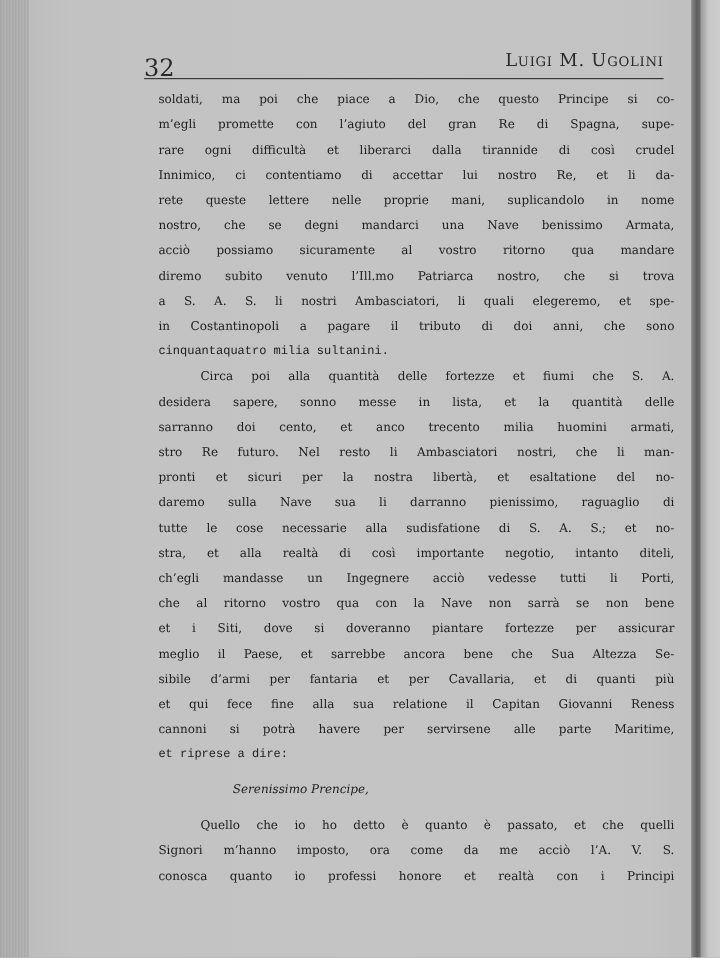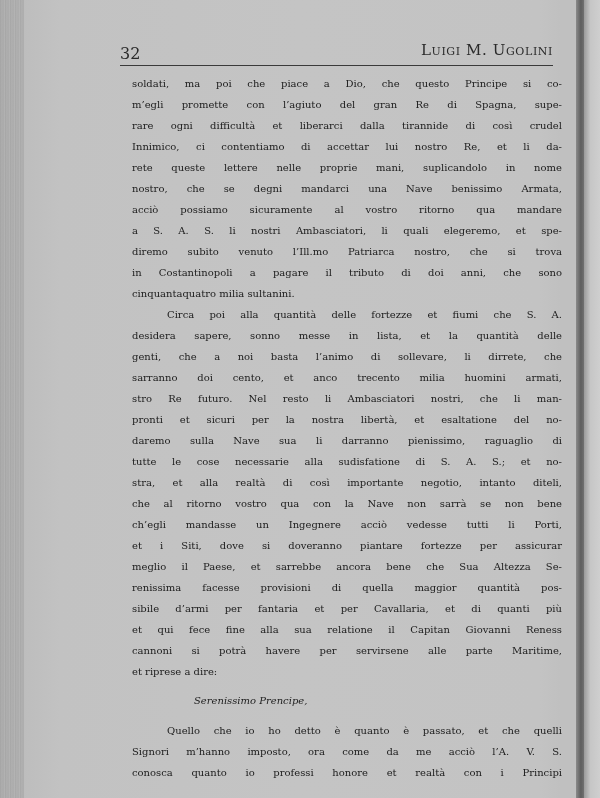--- a/index.html
+++ b/index.html
@@ -22,39 +22,39 @@
     background: linear-gradient(90deg, #8a8a8a, #5e5e5e 60%, #707070);
   }
   .right-strip {
     position: absolute; left: 584px; top: 0; width: 16px; height: 798px;
     background: linear-gradient(90deg, #9a9a9a, #c6c6c6 40%, #cfcfcf);
   }
   .header {
     position: absolute; left: 120px; top: 40px; width: 433px; height: 22px;
   }
   .page-number {
-    position: absolute; left: 0; top: 4px; font-size: 16px; color: #2a2a2a;
+    position: absolute; left: 0; top: 4px; font-size: 20px; color: #2a2a2a;
   }
   .running-head {
     position: absolute; right: 0; top: 1px; font-size: 15px; color: #2a2a2a;
     font-variant: small-caps; letter-spacing: 0.6px;
   }
   .rule {
     position: absolute; left: 120px; top: 65px; width: 433px; height: 0;
     border-top: 1.2px solid #3a3a3a;
   }
   .body-text {
     position: absolute; left: 132px; top: 73px; width: 430px;
     font-size: 10px; line-height: 21px; color: #202020;
     text-align: justify;
   }
   .line {
     display: block; white-space: nowrap; text-align-last: justify; text-align: justify;
   }
-  .line.last { text-align-last: left; }
+  .line.last { text-align-last: left; font-family: Liberation Mono, monospace; }
   .line.indent { padding-left: 35px; }
   .salutation {
     display: block; font-style: italic; padding-left: 62px; margin-top: 8px; margin-bottom: 9px;
   }
 </style>
 </head>
 <body>
 
 <div class="page">
   <div class="left-edge"></div>
@@ -69,40 +69,38 @@
 
   <div class="body-text">
     <div>
       <span class="line">soldati, ma poi che piace a Dio, che questo Principe si co-</span>
       <span class="line">m’egli promette con l’agiuto del gran Re di Spagna, supe-</span>
       <span class="line">rare ogni difficultà et liberarci dalla tirannide di così crudel</span>
       <span class="line">Innimico, ci contentiamo di accettar lui nostro Re, et li da-</span>
       <span class="line">rete queste lettere nelle proprie mani, suplicandolo in nome</span>
       <span class="line">nostro, che se degni mandarci una Nave benissimo Armata,</span>
       <span class="line">acciò possiamo sicuramente al vostro ritorno qua mandare</span>
+      <span class="line">diremo subito venuto l’Ill.mo Patriarca nostro, che si trova</span>
       <span class="line">a S. A. S. li nostri Ambasciatori, li quali elegeremo, et spe-</span>
-      <span class="line">diremo subito venuto l’Ill.mo Patriarca nostro, che si trova</span>
       <span class="line">in Costantinopoli a pagare il tributo di doi anni, che sono</span>
       <span class="line last">cinquantaquatro milia sultanini.</span>
     </div>
     <div>
       <span class="line indent">Circa poi alla quantità delle fortezze et fiumi che S. A.</span>
       <span class="line">desidera sapere, sonno messe in lista, et la quantità delle</span>
-      <span class="line">genti, che a noi basta l’animo di sollevare, li dirrete, che</span>
       <span class="line">sarranno doi cento, et anco trecento milia huomini armati,</span>
       <span class="line">stro Re futuro. Nel resto li Ambasciatori nostri, che li man-</span>
       <span class="line">pronti et sicuri per la nostra libertà, et esaltatione del no-</span>
       <span class="line">daremo sulla Nave sua li darranno pienissimo, raguaglio di</span>
       <span class="line">tutte le cose necessarie alla sudisfatione di S. A. S.; et no-</span>
       <span class="line">stra, et alla realtà di così importante negotio, intanto diteli,</span>
+      <span class="line">ch’egli mandasse un Ingegnere acciò vedesse tutti li Porti,</span>
       <span class="line">che al ritorno vostro qua con la Nave non sarrà se non bene</span>
-      <span class="line">ch’egli mandasse un Ingegnere acciò vedesse tutti li Porti,</span>
       <span class="line">et i Siti, dove si doveranno piantare fortezze per assicurar</span>
       <span class="line">meglio il Paese, et sarrebbe ancora bene che Sua Altezza Se-</span>
-      <span class="line">renissima facesse provisioni di quella maggior quantità pos-</span>
       <span class="line">sibile d’armi per fantaria et per Cavallaria, et di quanti più</span>
       <span class="line">et qui fece fine alla sua relatione il Capitan Giovanni Reness</span>
       <span class="line">cannoni si potrà havere per servirsene alle parte Maritime,</span>
       <span class="line last">et riprese a dire:</span>
     </div>
     <span class="salutation">Serenissimo Prencipe,</span>
     <div>
       <span class="line indent">Quello che io ho detto è quanto è passato, et che quelli</span>
       <span class="line">Signori m’hanno imposto, ora come da me acciò l’A. V. S.</span>
       <span class="line">conosca quanto io professi honore et realtà con i Principi</span>

